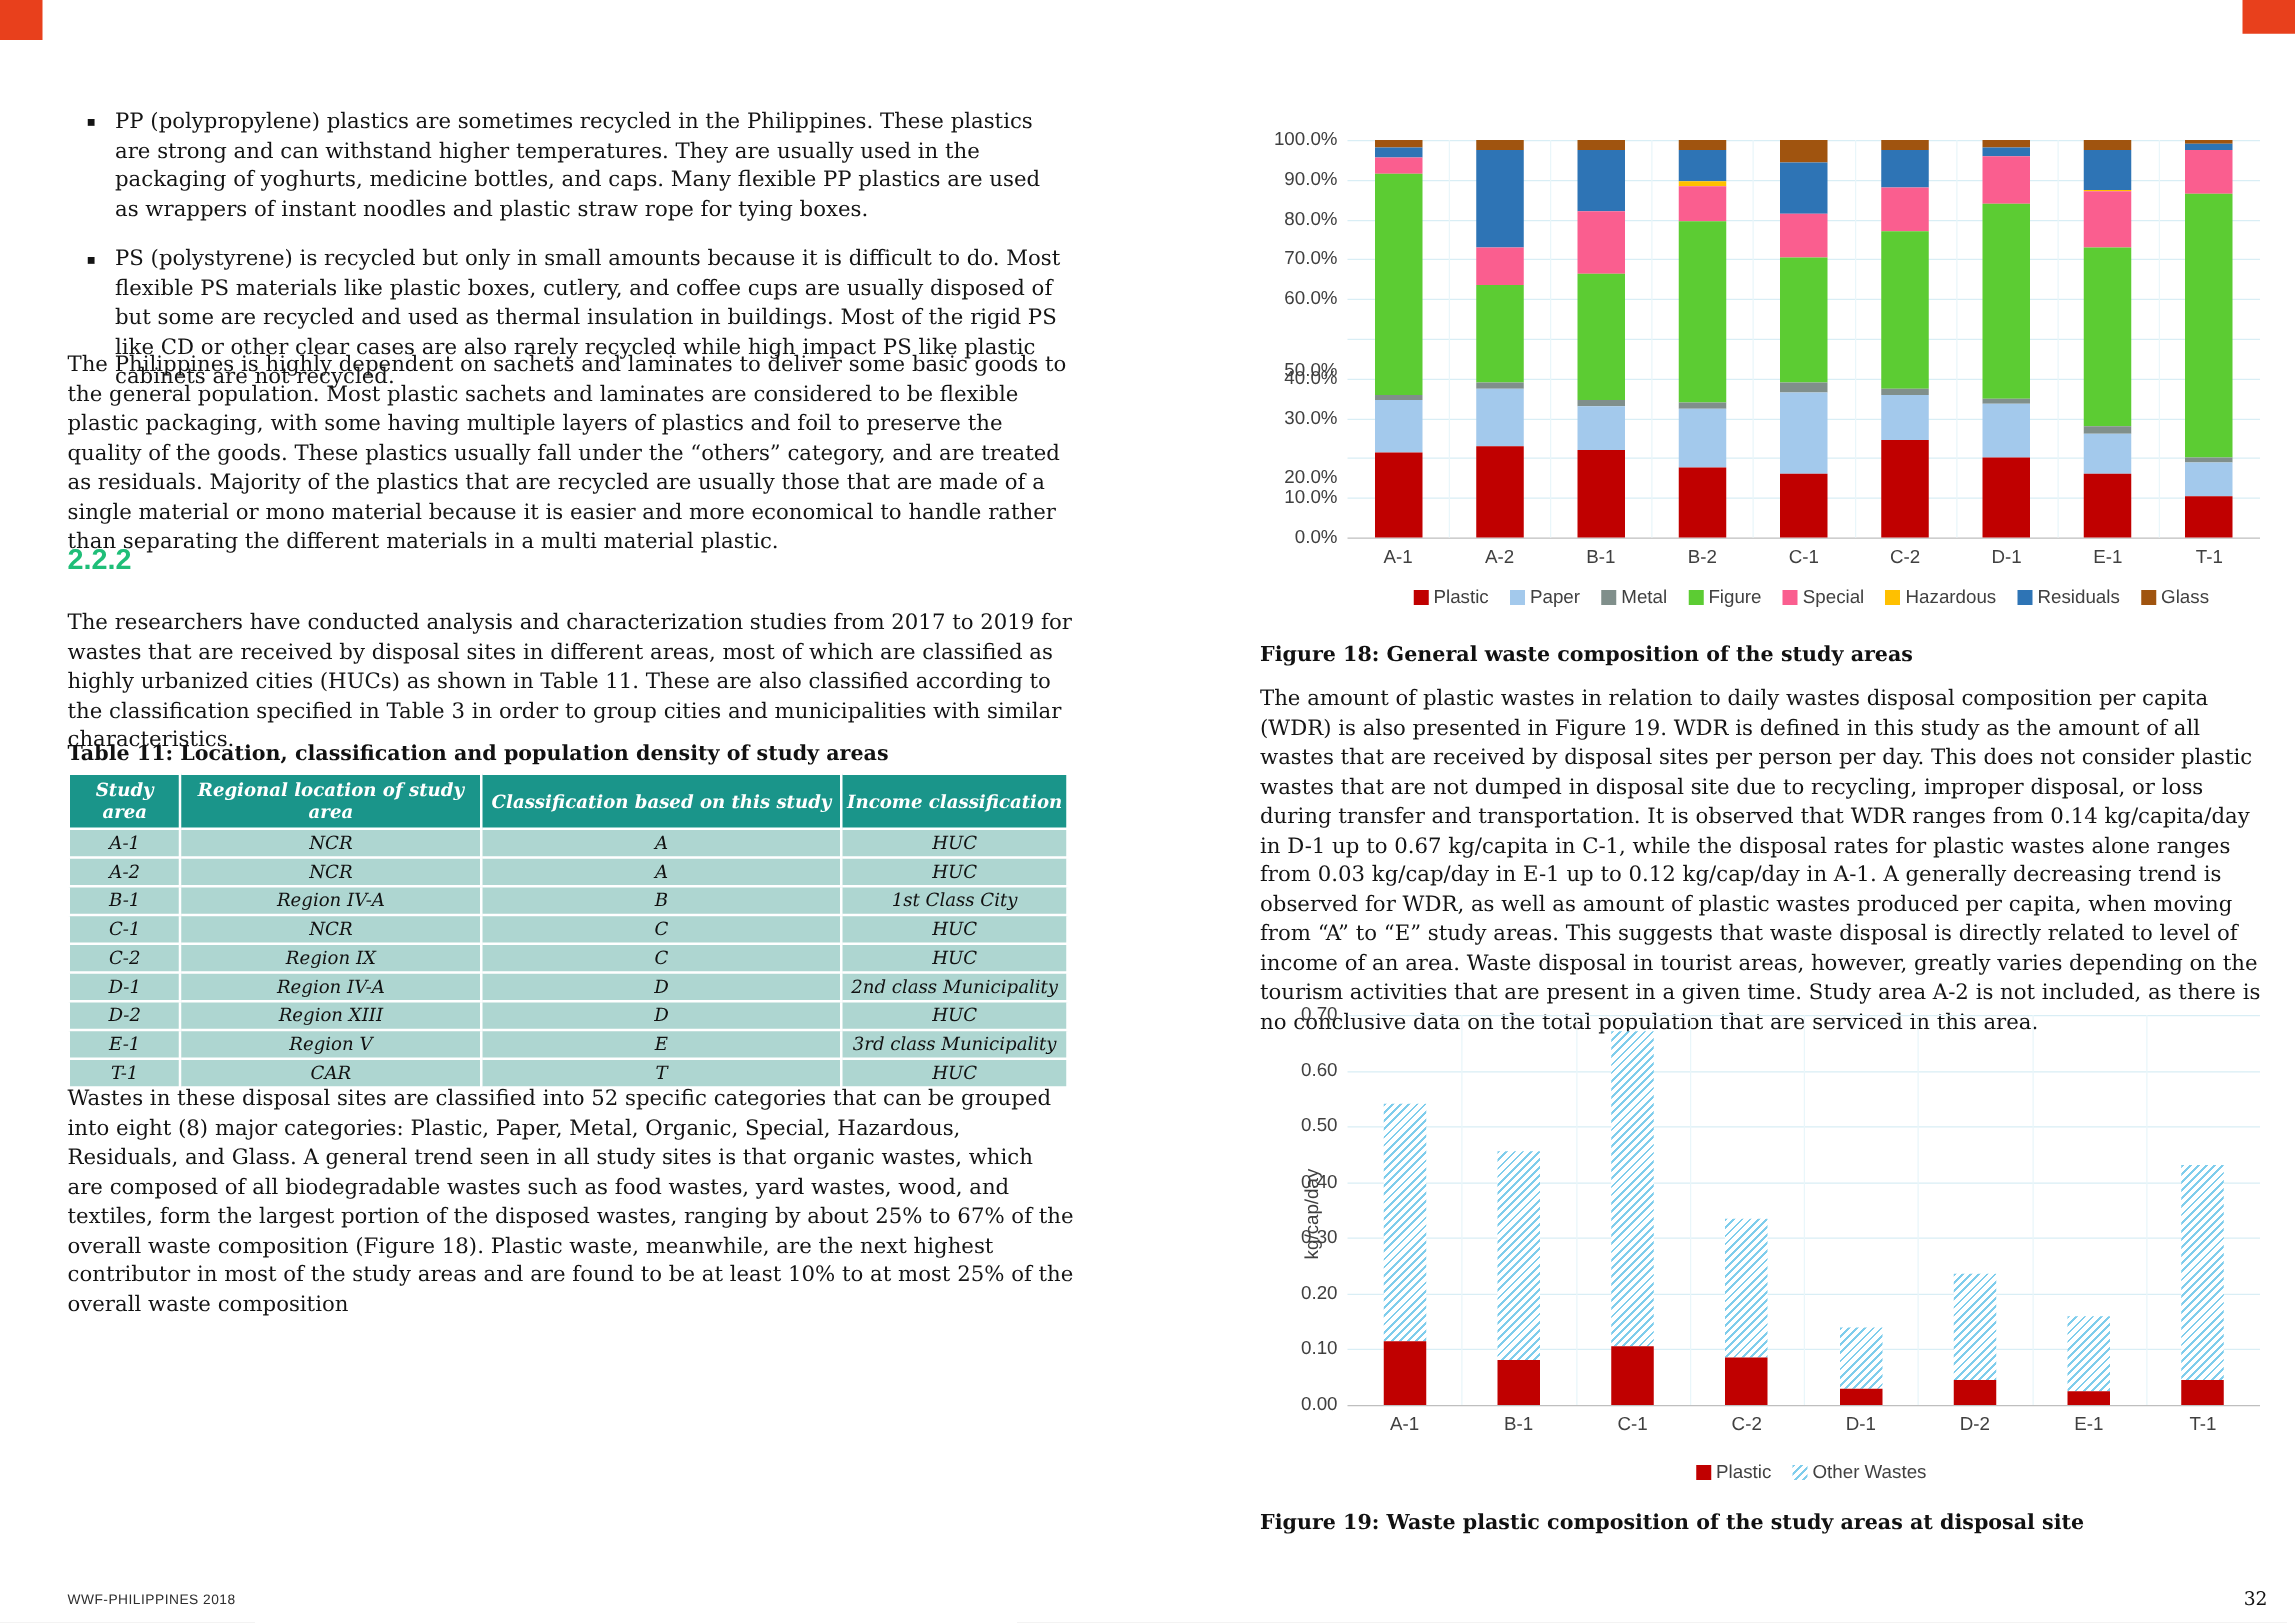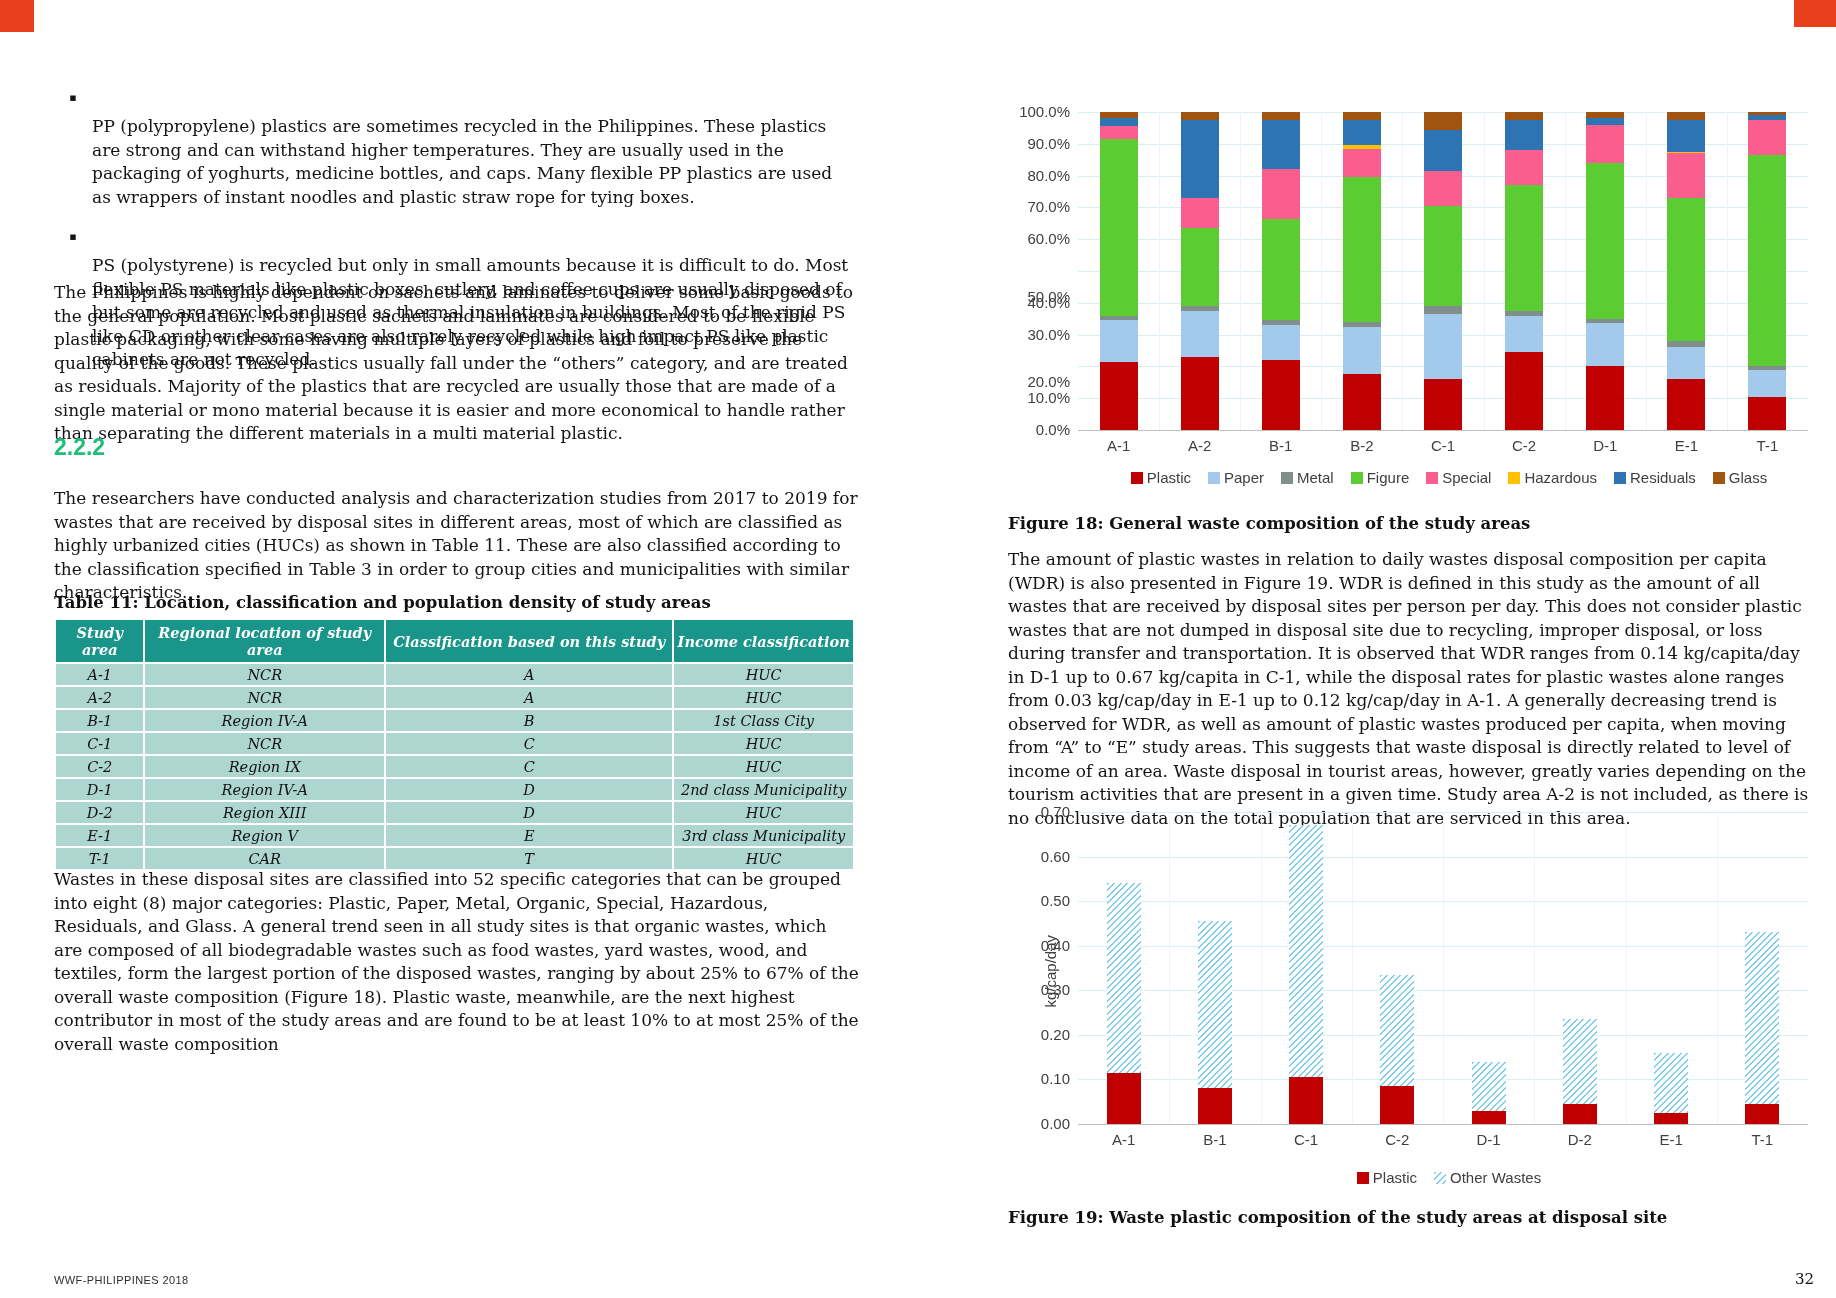--- a/index.html
+++ b/index.html
@@ -5,21 +5,21 @@
   html,body{margin:0;padding:0;background:#e9e9e9;}
   .page{position:relative;width:1836px;height:1298px;background:#ffffff;overflow:hidden;
         font-family:"DejaVu Serif","Liberation Serif",serif;color:#1a1a1a;}
   .corner{position:absolute;top:0;}
   .corner.tl{left:0;width:34px;height:32px;background:#e8401c;}
   .corner.tr{right:0;width:42px;height:27px;background:#e8401c;}
   .block{position:absolute;}
   .body-text{font-size:17px;line-height:23.5px;text-align:left;color:#141414;}
   .bullet-item{display:flex;margin-bottom:16px;}
   .bullet-marker{width:38px;flex:0 0 38px;text-align:center;font-size:11px;line-height:23.5px;}
-  .bullet-body{flex:1;padding-right:4px;margin-top:29px;}
+  .bullet-body{flex:1;padding-right:4px;}
   .section-heading{font-family:"Liberation Sans",sans-serif;font-weight:bold;color:#1fbe78;
                    font-size:23px;letter-spacing:0px;display:flex;gap:26px;}
   .caption{font-size:16.5px;font-weight:bold;color:#111;}
   
   table.t11{border-collapse:collapse;width:801px;table-layout:fixed;font-size:14.5px;}
   table.t11 th{background:#1a958a;color:#ffffff;font-weight:bold;padding:4px 2px;text-align:center;
                border:2px solid #ffffff;line-height:17px;}
   table.t11 td{background:#aed6d1;color:#111;padding:2.5px 2px;text-align:center;border:2px solid #ffffff;
                line-height:16px;}
   

